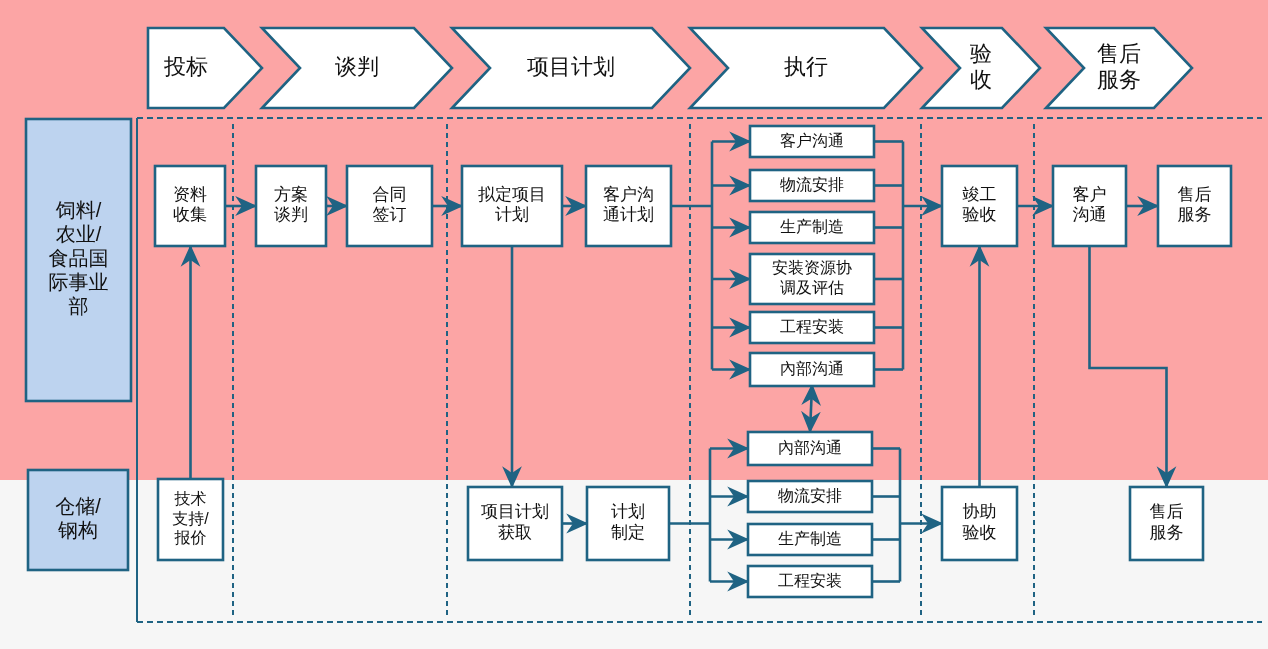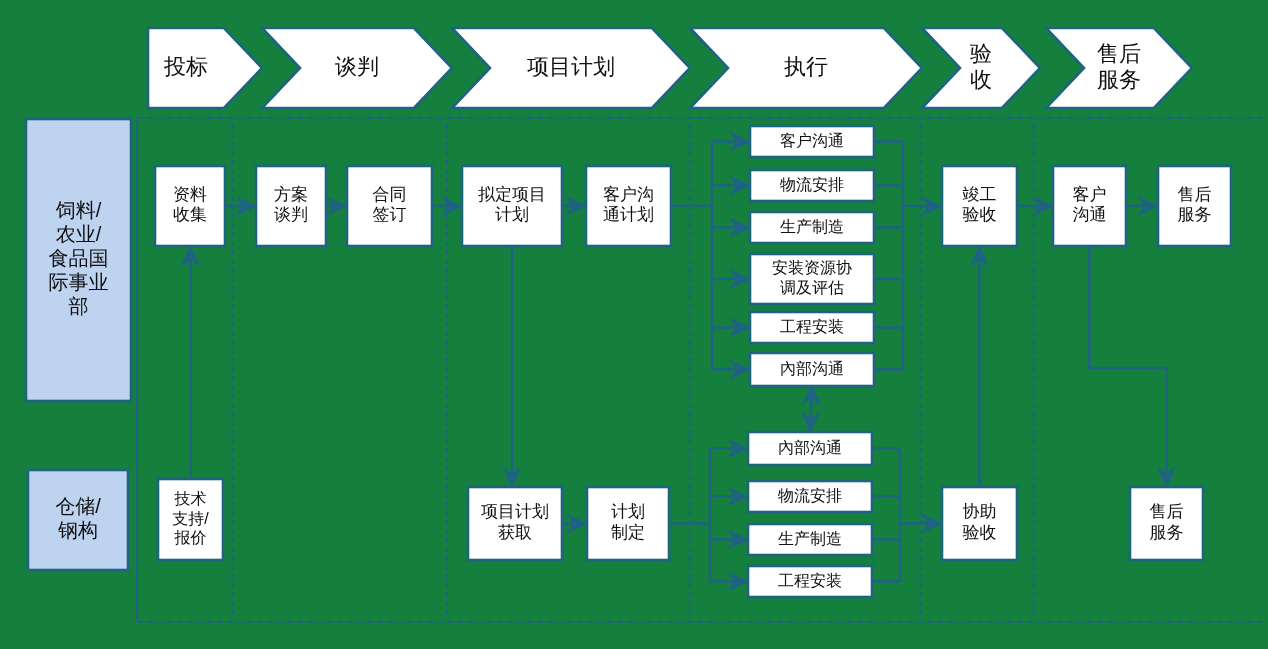--- a/index.html
+++ b/index.html
@@ -1,18 +1,18 @@
 <!DOCTYPE html>
 <html><head>
 <meta charset="utf-8">
 <style>
   html,body{margin:0;padding:0;background:#f6f6f6;}
   body{width:1268px;height:649px;overflow:hidden;
        font-family:"Liberation Sans","DejaVu Sans",sans-serif;}
-  #stage{position:relative;width:1268px;height:649px;background:#15803d;}
+  #stage{position:relative;width:1268px;height:480px;background:#fca5a5;}
   svg{position:absolute;top:0;left:0;}
   .nodeText{font-family:"Liberation Sans","DejaVu Sans",sans-serif;
             fill:#111;text-anchor:middle;dominant-baseline:middle;}
 </style>
 </head>
 <body>
 
 <div id="stage">
   <svg id="svgroot" width="1268" height="649">
     <defs>

